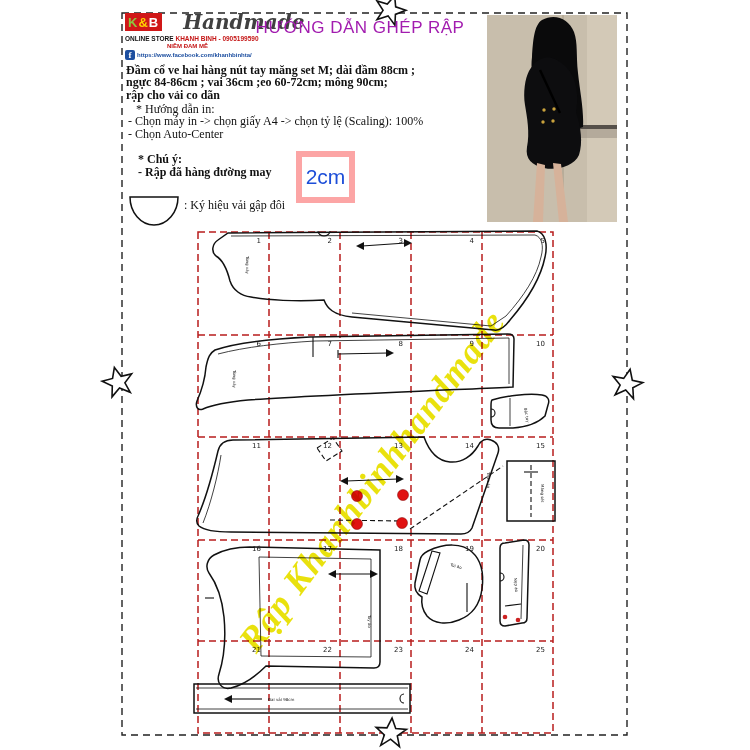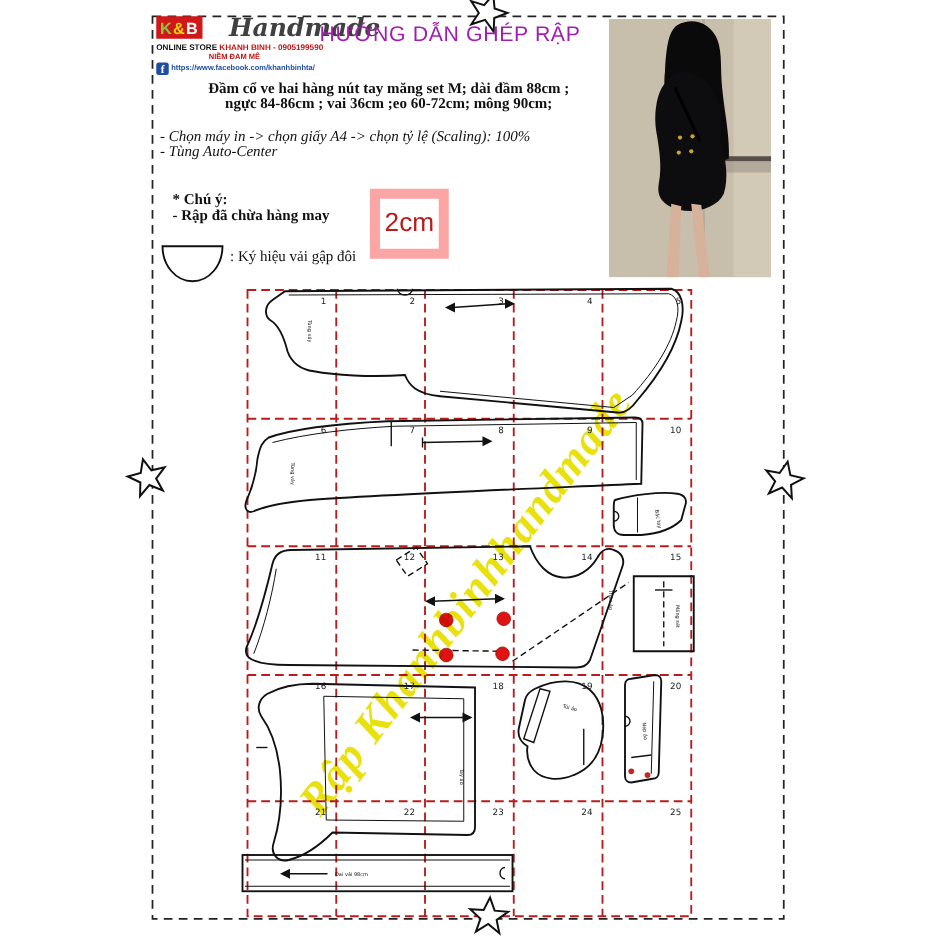--- a/index.html
+++ b/index.html
@@ -18,29 +18,29 @@
   .logo-row3{font:bold 6px "Liberation Sans",sans-serif;color:#c41414;margin-left:42px;margin-top:1px;}
   .logo-row4{display:flex;align-items:center;margin-top:1px;}
   .fb-icon{width:10px;height:10px;background:#1d4fa0;color:#fff;border-radius:2px;
            font:bold 9px "Liberation Serif",serif;text-align:center;line-height:11px;}
   .fb-url{font:bold 6px "Liberation Sans",sans-serif;color:#1d4fa0;margin-left:2px;white-space:nowrap;}
   
   .title{position:absolute;left:248px;top:18px;width:224px;text-align:center;
          font:17px "Liberation Sans",sans-serif;color:#a21caf;letter-spacing:.5px;}
   
   .desc{position:absolute;left:126px;top:64px;width:370px;
-        font:bold 12px "Liberation Serif",serif;line-height:12.4px;text-align:center;}
+        font:bold 12px "Liberation Serif",serif;line-height:12.4px;}
   .print{position:absolute;left:136px;top:103px;width:370px;
          font:12px "Liberation Serif",serif;line-height:12.4px;}
-  .print .p-items{margin-left:-8px;font-style:italic;}
+  .print .p-items{margin-left:-8px;}
   .note{position:absolute;left:138px;top:153px;width:240px;
         font:bold 12px "Liberation Serif",serif;line-height:13px;}
   
-  .scalebox{position:absolute;left:296px;top:151px;width:47px;height:40px;border:8px solid #fca5a5;
-            font:21px "Liberation Sans",sans-serif;color:#b91c1c;display:flex;align-items:center;justify-content:center;}
+  .scalebox{position:absolute;left:296px;top:151px;width:47px;height:40px;border:6px solid #fca5a5;
+            font:21px "Liberation Sans",sans-serif;color:#1d4ed8;display:flex;align-items:center;justify-content:center;}
   .fold-label{position:absolute;left:184px;top:198px;font:12px "Liberation Serif",serif;}
   
   .photo{position:absolute;left:487px;top:15px;width:130px;height:207px;overflow:hidden;}
   
   .watermark{position:absolute;left:122px;top:460px;width:500px;text-align:center;
              font:bold italic 36px "Liberation Serif",serif;color:#e8e000;letter-spacing:1px;
              transform:rotate(-53deg);mix-blend-mode:multiply;opacity:.95;pointer-events:none;}
   
   .pageborder{fill:none;stroke:#222;stroke-width:1.4;stroke-dasharray:7 5;}
   .grid{stroke:#b81c1c;stroke-width:1.5;stroke-dasharray:7 4;fill:none;}
@@ -199,32 +199,34 @@
       <span class="fb-icon">f</span>
       <span class="fb-url">https://www.facebook.com/khanhbinhta/</span>
     </div>
   </div>
 
   <div class="title">HƯỚNG DẪN GHÉP RẬP</div>
 
   <div class="desc">
     <div>Đầm cổ ve hai hàng nút tay măng set M; dài đầm 88cm ;</div>
     <div> ngực 84-86cm ; vai 36cm ;eo 60-72cm; mông 90cm;</div>
+    <div>rập cho vải co dãn</div>
   </div>
 
   <div class="print">
+    <div>* Hướng dẫn in:</div>
     <div class="p-items">
       <div>- Chọn máy in -&gt; chọn giấy A4 -&gt; chọn tỷ lệ (Scaling): 100%</div>
-      <div>- Tùng Auto-Center</div>
+      <div>- Chọn Auto-Center</div>
     </div>
   </div>
 
   <div class="note">
     <div>* Chú ý:</div>
-    <div>- Rập đã chừa hàng may</div>
+    <div>- Rập đã hàng đường may</div>
   </div>
 
   <div class="scalebox">2cm</div>
 
   <div class="fold-label">: Ký hiệu vải gập đôi</div>
 
   <div class="photo">
     <svg width="130" height="207" viewBox="0 0 130 207">
       <rect width="130" height="207" fill="#c8beac"></rect>
       <rect x="100" y="0" width="30" height="207" fill="#d3c9b7"></rect>

